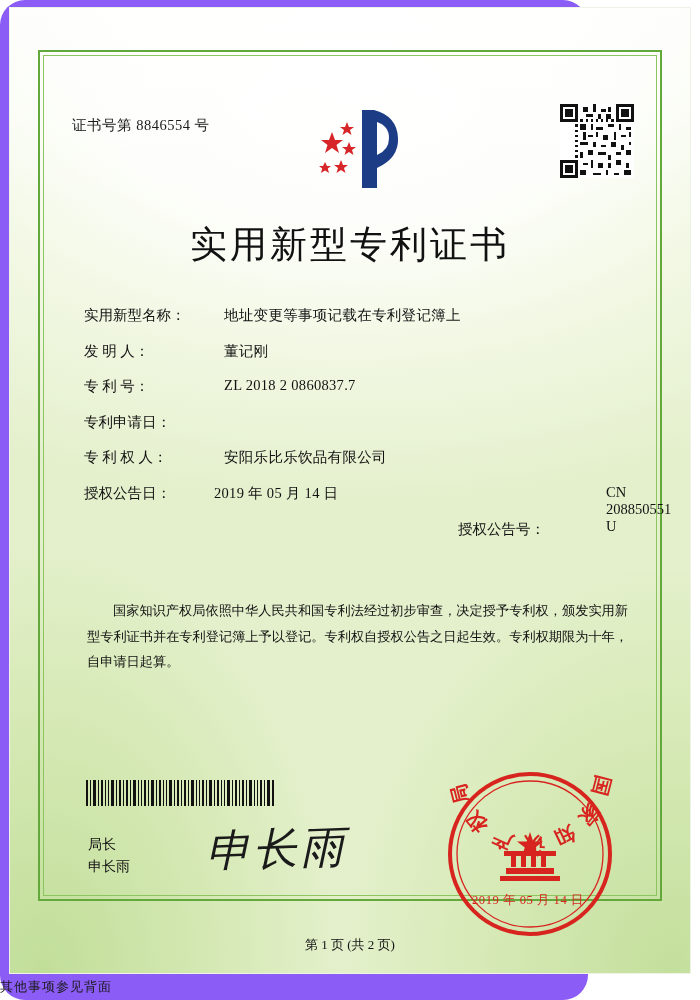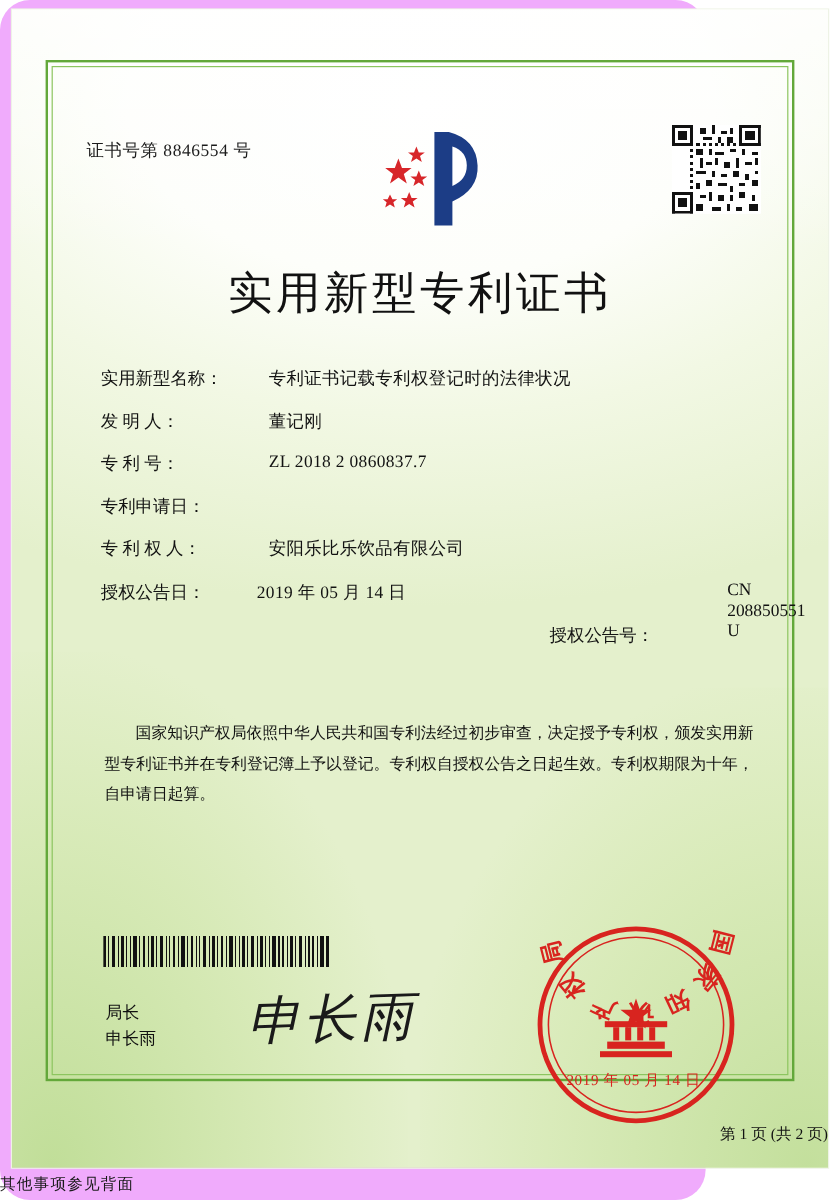--- a/index.html
+++ b/index.html
@@ -11,21 +11,21 @@
     width: 700px;
     height: 1000px;
     font-family: "Liberation Serif", "DejaVu Serif", serif;
     overflow: hidden;
   }
 
   .page {
     position: relative;
     width: 588px;
     height: 1000px;
-    background: #f0abfc;
+    background: #8b5cf6;
     border-radius: 25px;
   }
 
   
   .sheet {
     position: absolute;
     left: 10px;
     top: 8px;
     width: 680px;
     height: 965px;
@@ -215,21 +215,21 @@
     font-size: 12.6px;
     color: #d8241f;
     letter-spacing: 0.5px;
   }
 
   
   .page-no {
     position: absolute;
     left: 0; right: 0;
     top: 928px;
-    text-align: right;
+    text-align: center;
     font-size: 13px;
     color: #121212;
   }
 
   
   .footer-note {
     position: absolute;
     left: 0; right: 0;
     top: 978px;
     font-size: 13px;
@@ -351,21 +351,21 @@
           <polygon points="26,56 28,60 32,60 28.8,62.6 30,67 26,64.4 22,67 23.2,62.6 20,60 24,60"></polygon>
         </g>
       </svg>
     </div>
 
     <div class="title">实用新型专利证书</div>
 
     <div class="fields">
       <div class="field">
         <span class="lbl">实用新型名称：</span>
-        <span class="val">专利证书记载专利权登记时的法律状况</span>
+        <span class="val">地址变更等事项记载在专利登记簿上</span>
       </div>
       <div class="field">
         <span class="lbl">发 明 人：</span>
         <span class="val">董记刚</span>
       </div>
       <div class="field">
         <span class="lbl">专 利 号：</span>
         <span class="val">ZL 2018 2 0860837.7</span>
       </div>
       <div class="field">

